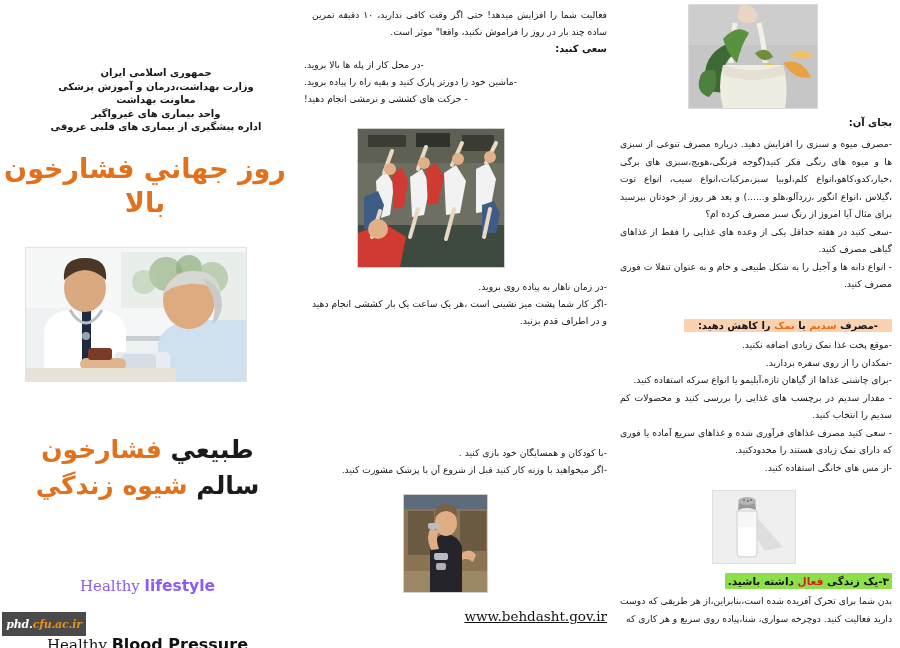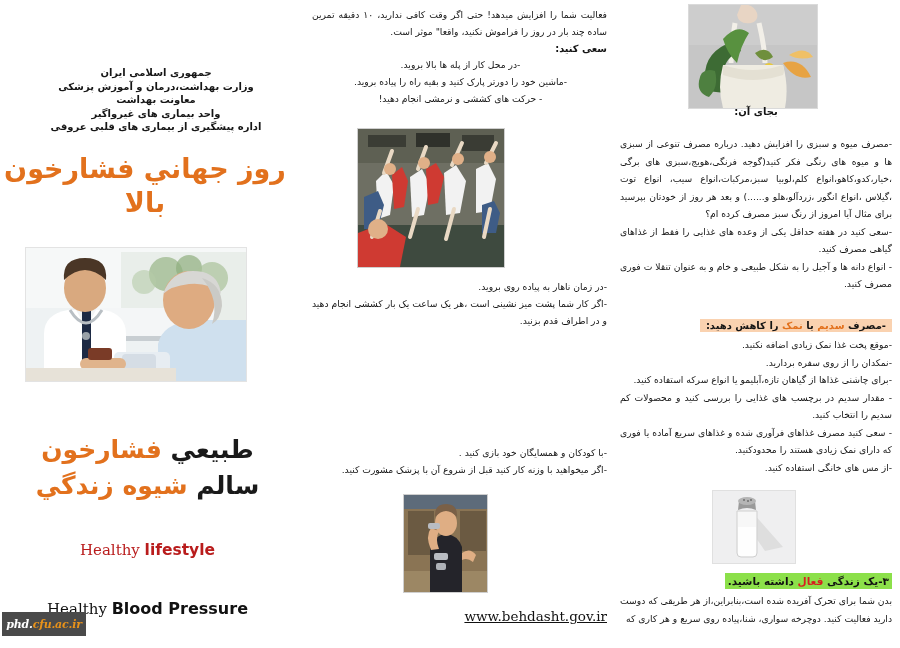--- a/index.html
+++ b/index.html
@@ -80,21 +80,22 @@
     left: 0px;
     top: 540px;
     width: 295px;
     text-align: center;
     direction: ltr;
   }
   #slogan-en .l1 {
     font-family: "DejaVu Serif", "Liberation Serif", serif;
     font-size: 15px;
     line-height: 21px;
-    color: #b91c1c;
+    color: #8b5cf6;
+    margin-top: 36px;
   }
   #slogan-en .l1 b { font-family: "DejaVu Sans", "Liberation Sans", sans-serif; font-size: 15.5px; }
   #slogan-en .l2 {
     font-family: "DejaVu Serif", "Liberation Serif", serif;
     font-size: 15px;
     line-height: 22px;
     color: #111;
     margin-top: 37px;
   }
   #slogan-en .l2 b { font-family: "DejaVu Sans", "Liberation Sans", sans-serif; font-size: 16px; }
@@ -129,21 +130,21 @@
 
   
   .mid-text {
     direction: rtl;
     color: #141414;
     font-size: 9.2px;
     line-height: 17px;
   }
   #mid-p1 { left: 312px; top: 6px;  width: 295px; text-align: justify; }
   #mid-h1 { left: 312px; top: 40px; width: 295px; font-weight: bold; font-size: 9.8px; text-align: right; }
-  #mid-list1 { left: 313px; top: 56px; width: 295px; text-align: center; }
+  #mid-list1 { left: 304px; top: 56px; width: 295px; text-align: left; }
 
   #stretch-photo {
     left: 357px;
     top: 128px;
     width: 146px;
     height: 138px;
     border: 1px solid #cfcfcf;
     overflow: hidden;
     background: #3b4b3f;
   }
@@ -187,36 +188,36 @@
     left: 688px;
     top: 4px;
     width: 128px;
     height: 103px;
     border: 1px solid #dadada;
     overflow: hidden;
     background: #c9c9c9;
   }
   #bag-photo svg { display:block; width:100%; height:100%; }
 
-  #right-h1 { left: 620px; top: 103px; width: 272px; font-weight: bold; font-size: 10px; text-align: center; direction: rtl; color:#141414;}
+  #right-h1 { left: 620px; top: 114px; width: 272px; font-weight: bold; font-size: 10px; text-align: right; direction: rtl; color:#141414;}
   #right-b1 { left: 620px; top: 135px; width: 272px; text-align: justify; }
 
   #salt-head {
     left: 620px;
     top: 314px;
     width: 272px;
     text-align: right;
     direction: rtl;
   }
   #salt-head .hl {
     background: #FAD2B0;
     font-weight: bold;
     font-size: 10px;
     color: #141414;
-    padding: 1px 6px;
+    padding: 1px 14px;
   }
   #salt-head .hl .accent { color: #E2711D; }
 
   #salt-body { left: 620px; top: 336px; width: 272px; text-align: justify; }
 
   #salt-photo {
     left: 712px;
     top: 490px;
     width: 82px;
     height: 72px;

